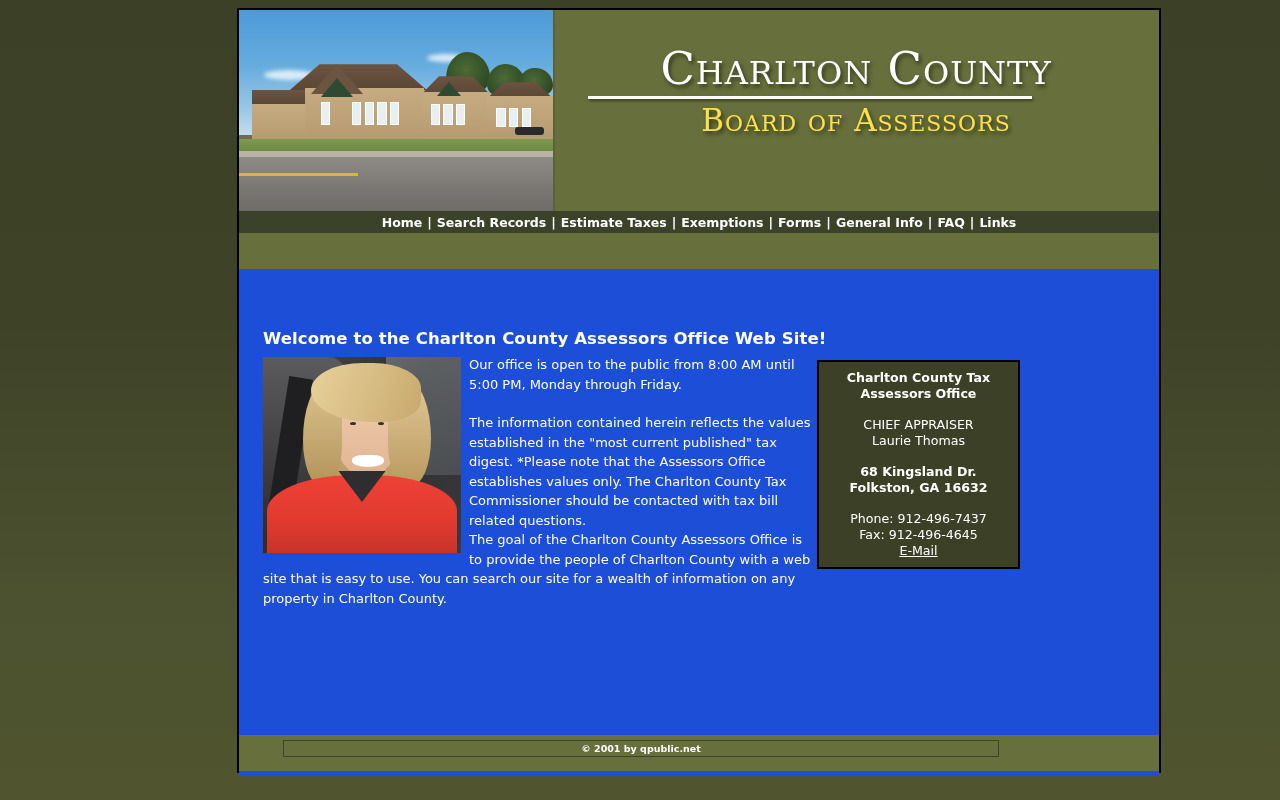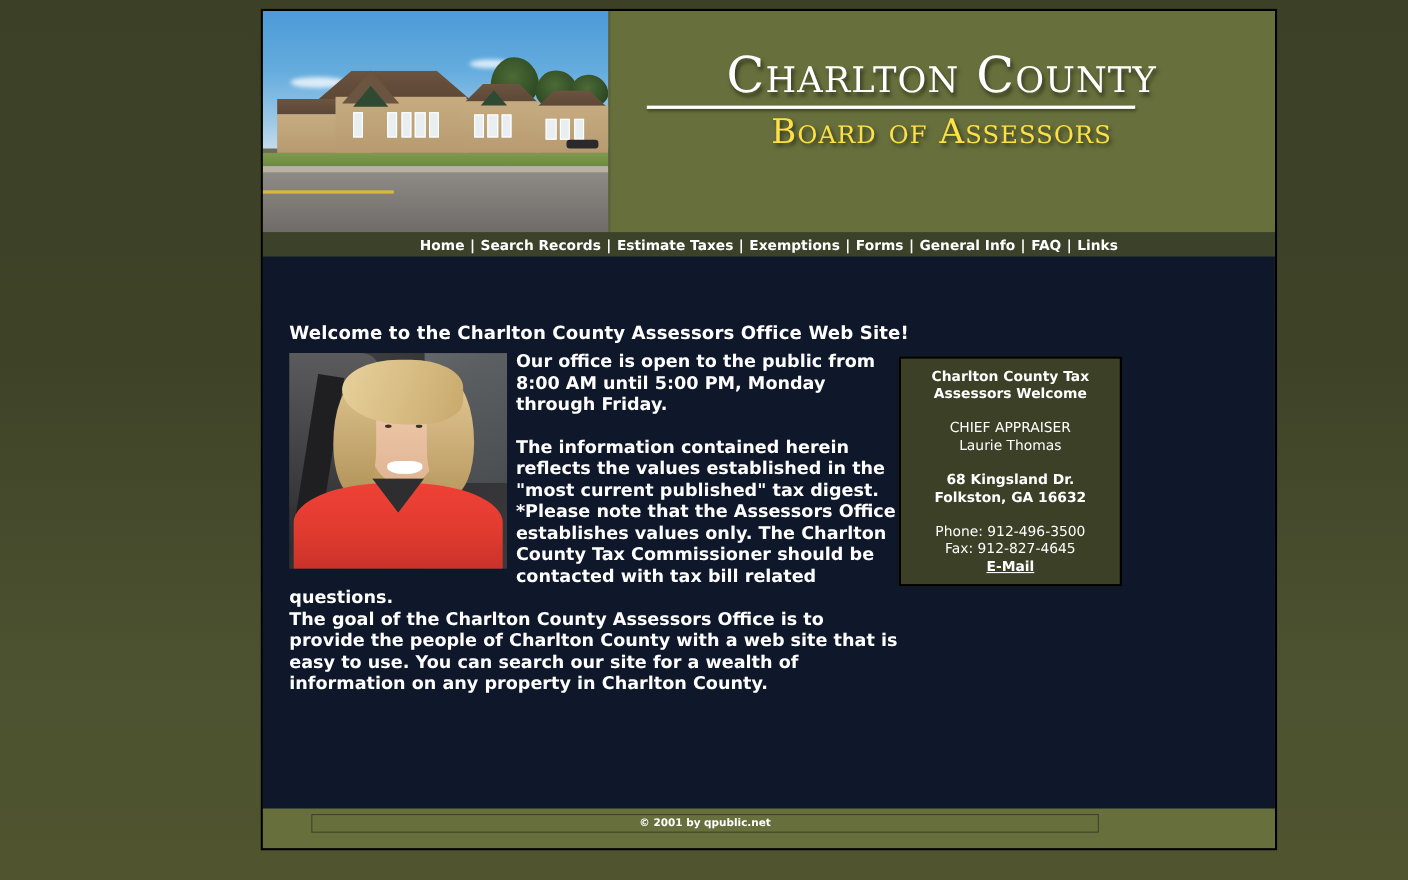--- a/index.html
+++ b/index.html
@@ -148,38 +148,39 @@
     font-size: 12.5px;
     font-weight: bold;
     color: #ffffff;
     padding: 0 4px;
   }
 
   
   #content-area {
     position: relative;
     height: 506px;
-    background: #0f172a;
+    background: #1d4ed8;
     padding: 0;
+    margin-top: 36px;
   }
   #welcome-heading {
     position: absolute;
     left: 24px; top: 60px;
     font-size: 16.5px;
     font-weight: bold;
     color: #ffffff;
     letter-spacing: .1px;
     white-space: nowrap;
   }
   #intro-block {
     position: absolute;
     left: 24px; top: 86px;
     width: 556px;
-    font-size: 16px;
-    font-weight: bold;
+    font-size: 13px;
+    font-weight: normal;
     line-height: 19.5px;
     color: #ffffff;
   }
   #portrait-photo {
     float: left;
     width: 198px; height: 196px;
     margin: 2px 8px 2px 0;
     overflow: hidden;
     position: relative;
     background: #2b2b2e;
@@ -211,21 +212,21 @@
   }
   #info-box .ib-title {
     font-size: 12.6px; font-weight: bold; line-height: 16px;
   }
   #info-box .ib-sec {
     font-size: 12.6px; line-height: 16px; margin-top: 15px;
   }
   #info-box .ib-sec .b { font-weight: bold; }
   #info-box a.ib-email {
     color: #ffffff; text-decoration: underline;
-    font-size: 12.6px; font-weight: bold;
+    font-size: 12.6px; font-weight: normal;
     cursor: pointer;
   }
 
   
   #site-footer {
     position: absolute;
     left: 0; right: 0; bottom: 0;
     height: 36px;
     background: #67703c;
   }
@@ -327,35 +328,35 @@
         <div class="pt-collar"></div>
       </div>
 
       <p style="margin:0 0 19px 0;">Our office is open to the public from 8:00 AM until 5:00 PM, Monday through Friday.</p>
       <p style="margin:0;">The information contained herein reflects the values established in the "most current published" tax digest. *Please note that the Assessors Office establishes values only. The Charlton County Tax Commissioner should be contacted with tax bill related questions.</p>
       <p style="margin:0 0 19px 0;">The goal of the Charlton County Assessors Office is to provide the people of Charlton County with a web site that is easy to use. You can search our site for a wealth of information on any property in Charlton County.</p>
     </div>
 
     <div id="info-box">
       <div class="ib-title">Charlton County Tax</div>
-      <div class="ib-title">Assessors Welcome</div>
+      <div class="ib-title">Assessors Office</div>
 
       <div class="ib-sec">
         <div>CHIEF APPRAISER</div>
         <div>Laurie Thomas</div>
       </div>
 
       <div class="ib-sec">
         <div class="b">68 Kingsland Dr.</div>
         <div class="b">Folkston, GA 16632</div>
       </div>
 
       <div class="ib-sec">
-        <div>Phone: 912-496-3500</div>
-        <div>Fax: 912-827-4645</div>
+        <div>Phone: 912-496-7437</div>
+        <div>Fax: 912-496-4645</div>
         <div><a class="ib-email" href="#">E-Mail</a></div>
       </div>
     </div>
 
   </div>
 
   <div id="site-footer"></div>
   <div id="footer-bar">
     <span>© 2001 by qpublic.net</span>
   </div>

